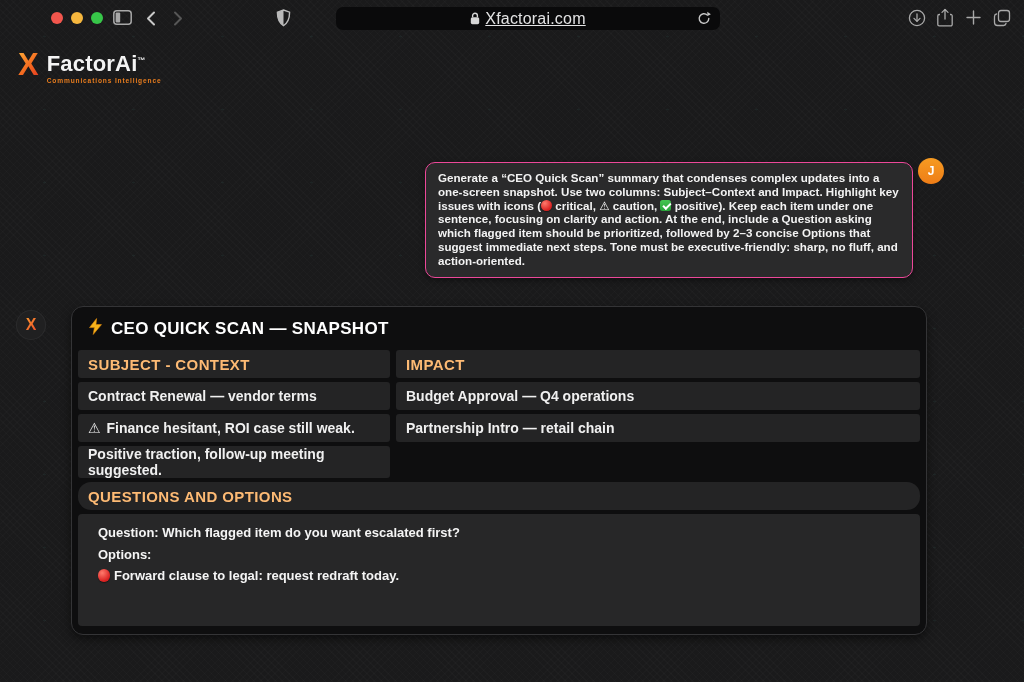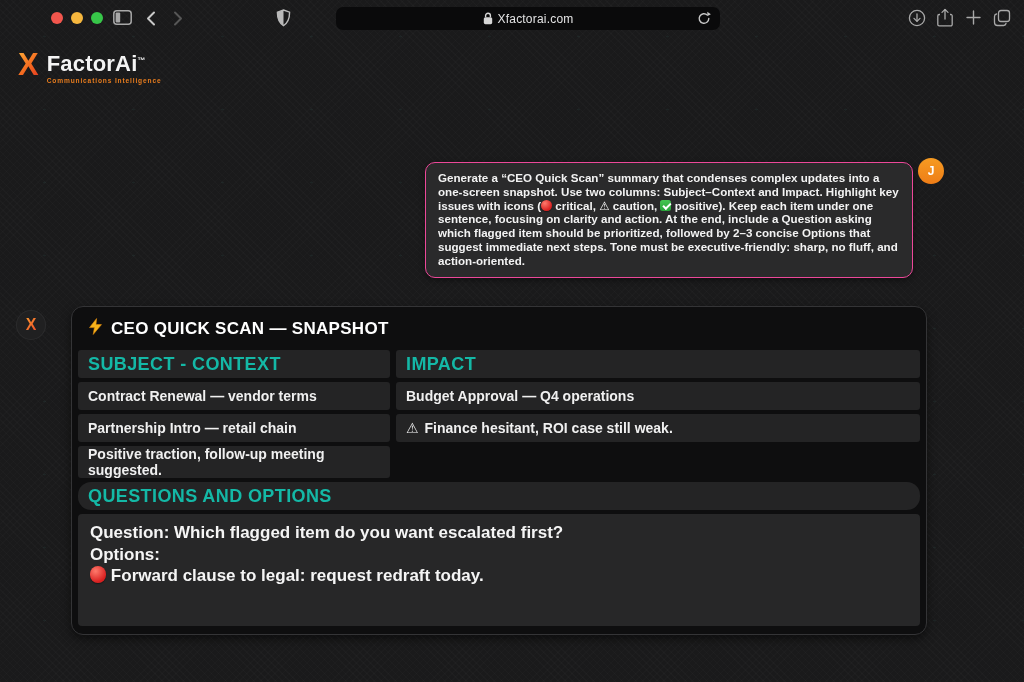--- a/index.html
+++ b/index.html
@@ -24,21 +24,21 @@
   .light.yellow { background:#f6b73e; }
   .light.green { background:#37c649; }
   .chrome-btn { position:absolute; display:flex; align-items:center; justify-content:center; }
   .chrome svg { display:block; }
 
   .addressbar {
     position:absolute; left:336px; top:7px; width:384px; height:23px;
     background:#0a0a0b; border-radius:7px;
     display:flex; align-items:center; justify-content:center; gap:5px;
   }
-  .addressbar .url { font-size:12px; color:#e3e3e4; letter-spacing:.2px; }
+  .addressbar .url { font-size:16px; color:#e3e3e4; letter-spacing:.2px;text-decoration:underline; }
   .reload { position:absolute; right:9px; top:4px; }
 
   
   .brand { position:absolute; left:18px; top:50px; display:flex; align-items:flex-start; }
   .brand-x {
     font-size:31px; font-weight:900; line-height:30px;
     background:linear-gradient(135deg,#ffb03a,#f4681f 55%,#e03324);
     -webkit-background-clip:text; background-clip:text; color:transparent;
     margin-right:2px;
   }
@@ -84,26 +84,26 @@
     font-size:17px; font-weight:800; letter-spacing:.3px; color:#ffffff;
   }
   .card-grid {
     display:grid; grid-template-columns:312px 1fr;
     gap:4px 6px; padding:2px 6px 6px;
   }
   .cell {
     background:#242425; border-radius:3px; min-height:28px;
     display:flex; align-items:center; padding:0 10px; gap:6px;
   }
-  .cell.head { color:#14b8a6; font-size:18px; font-weight:800; letter-spacing:.4px; }
+  .cell.head { color:#fdba74; font-size:15px; font-weight:800; letter-spacing:.4px; }
   .cell.data { color:#f0f0f0; font-size:14px; font-weight:700; }
   .cell.span2 { grid-column:1 / 3;border-radius:13px; }
   .qpanel {
     grid-column:1 / 3; background:#272728; border-radius:4px;
-    padding:8px 12px 11px; font-size:17px; line-height:21.5px; font-weight:700; color:#f5f5f5;
+    padding:8px 20px 11px; font-size:13px; line-height:21.5px; font-weight:700; color:#f5f5f5;
     min-height:112px;
   }
 
   
   .emoji { display:inline-block; vertical-align:-1.5px; }
   .emoji-critical {
     width:.95em; height:.95em; border-radius:50%;
     background:radial-gradient(circle at 35% 30%, #ff7a6c, #d92020 70%);
     box-shadow:0 1px 1px rgba(0,0,0,.4);
   }
@@ -239,23 +239,23 @@
     <span>CEO QUICK SCAN — SNAPSHOT</span>
   </div>
 
   <div class="card-grid">
     <div class="cell head">SUBJECT - CONTEXT</div>
     <div class="cell head">IMPACT</div>
 
     <div class="cell data">Contract Renewal — vendor terms</div>
 
     <div class="cell data">Budget Approval — Q4 operations</div>
+    <div class="cell data"><span class="emoji emoji-caution"></span> Finance hesitant, ROI case still weak.</div>
+
     <div class="cell data">Partnership Intro — retail chain</div>
-
-    <div class="cell data"><span class="emoji emoji-caution"></span> Finance hesitant, ROI case still weak.</div>
     <div class="cell data">Positive traction, follow-up meeting suggested.</div>
 
     <div class="cell head span2">QUESTIONS AND OPTIONS</div>
 
     <div class="qpanel">
       <div>Question: Which flagged item do you want escalated first?</div>
       <div>Options:</div>
       <div><span class="emoji emoji-critical"></span> Forward clause to legal: request redraft today.</div>
     </div>
   </div>

